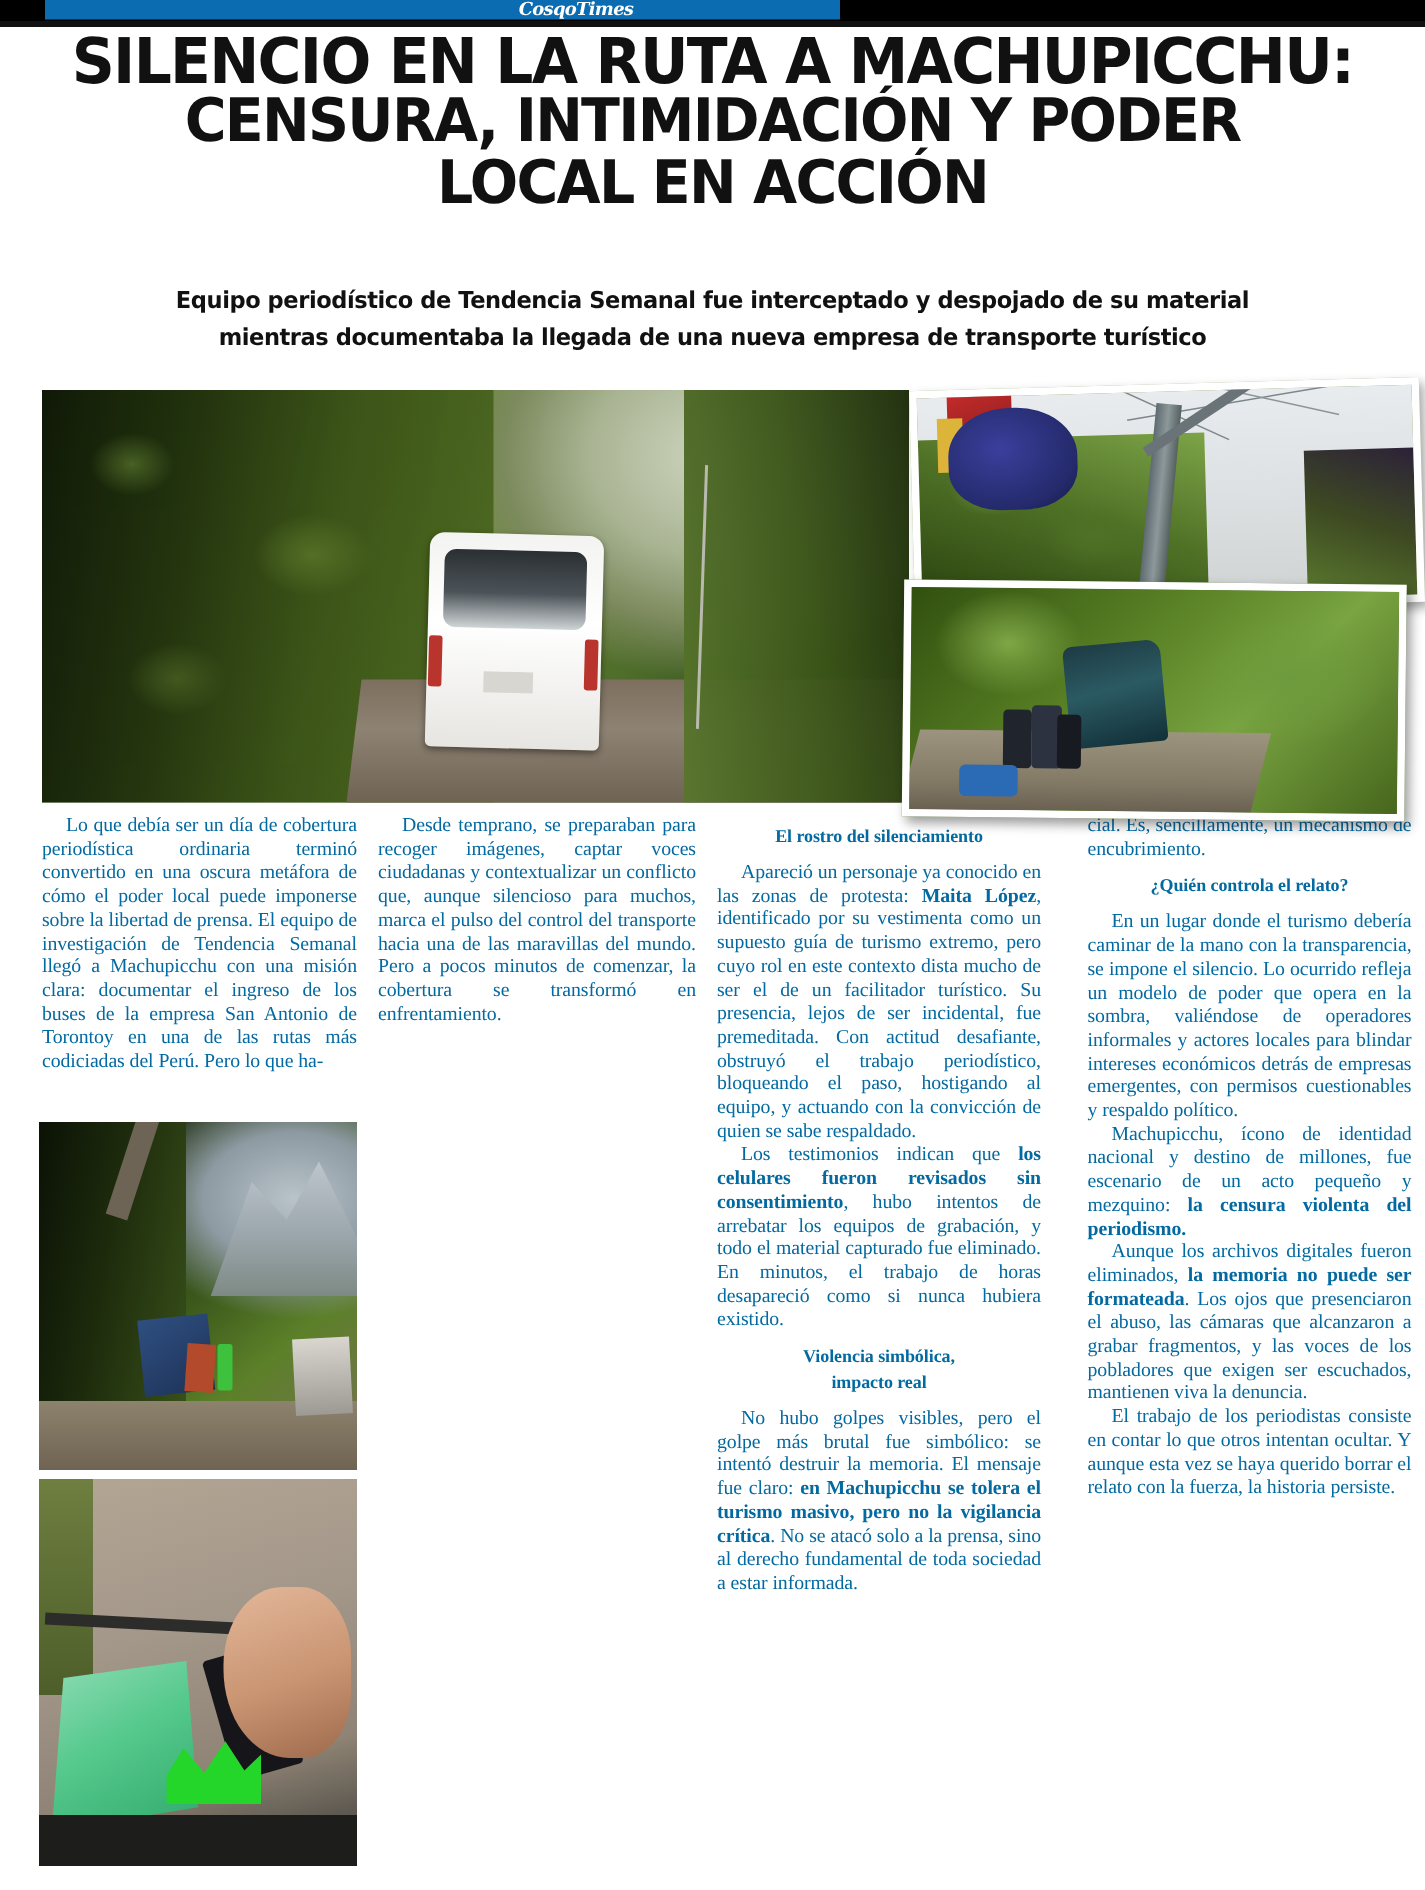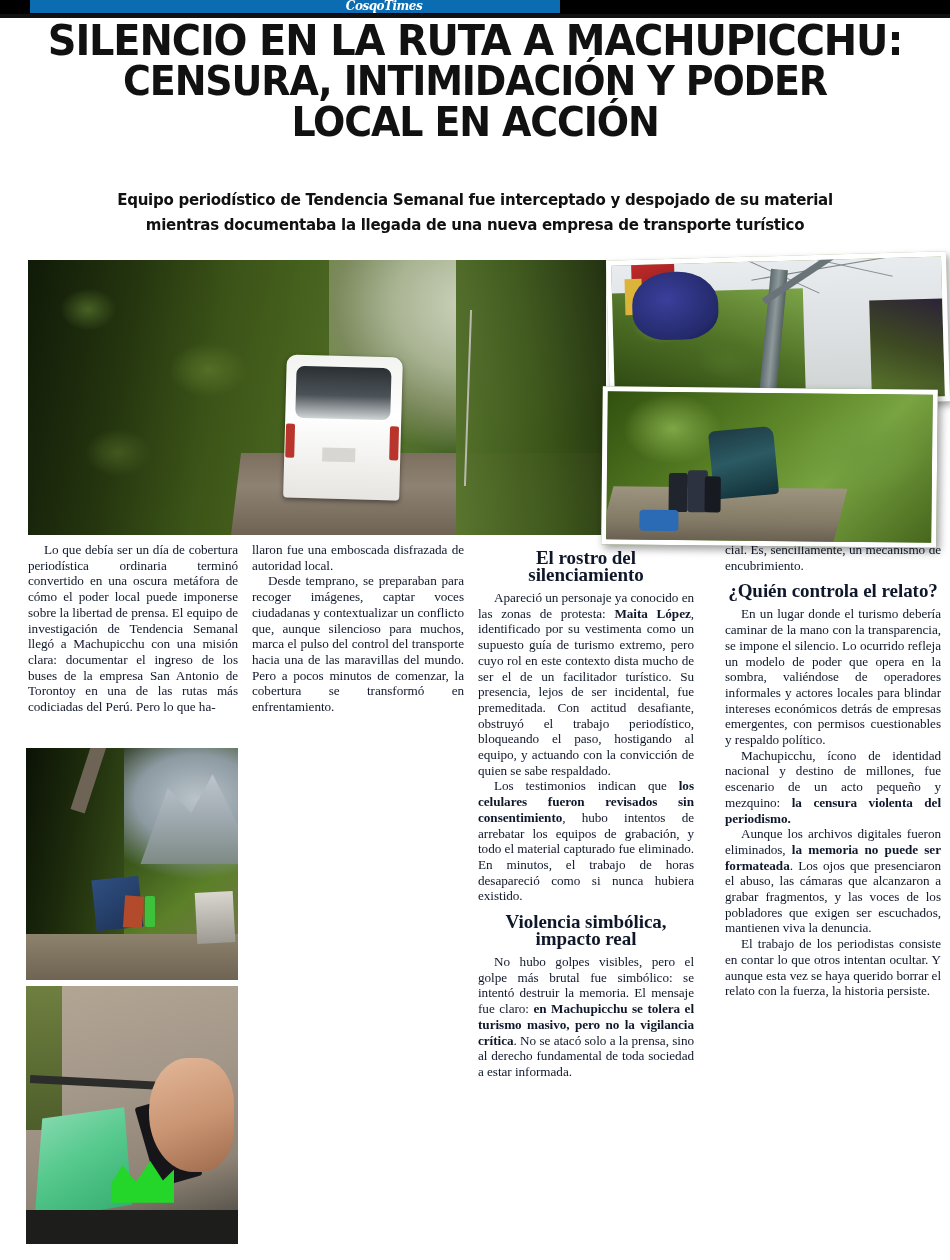--- a/index.html
+++ b/index.html
@@ -224,30 +224,30 @@
     background:#16161a;transform:rotate(-16deg);border-radius:3px;
   }
   #photo-hand .shadow{position:absolute;left:0;bottom:0;width:100%;height:13%;background:#1d1d1b;}
 
   
   .col{
     position:absolute;
     font-family:"Liberation Serif", serif;
     font-size:13.2px;line-height:15.7px;
     text-align:justify;
-    color:#0f172a;
+    color:#0369a1;
     hyphens:none;
     letter-spacing:-0.05px;
   }
   .col p{margin:0;text-indent:16px;}
   .col p.noind{text-indent:0;}
   .col h2{
     margin:9px 0 7px 0;
     font-family:"Liberation Serif", serif;
-    font-weight:bold;font-size:19px;line-height:17px;
+    font-weight:bold;font-size:12px;line-height:17px;
     text-align:center;text-indent:0;
   }
   #col1{left:28px;top:542px;width:210px;}
   #col2{left:252px;top:542px;width:212px;}
   #col3{left:478px;top:540px;width:216px;}
   #col4{left:725px;top:542px;width:216px;}
 </style>
 </head>
 <body>
 
@@ -326,21 +326,20 @@
       <div class="greenobj"></div>
     <div class="hand"></div>
       <div class="shadow"></div>
   </div>
 
   <div class="col" id="col1">
     <p>Lo que debía ser un día de cobertura periodística ordinaria terminó convertido en una oscura metáfora de cómo el poder local puede imponerse sobre la libertad de prensa. El equipo de investigación de Tendencia Semanal llegó a Machupicchu con una misión clara: documentar el ingreso de los buses de la empresa San Antonio de Torontoy en una de las rutas más codiciadas del Perú. Pero lo que ha-</p>
   </div>
 
   <div class="col" id="col2">
-    <p class="noind">llaron fue una emboscada disfrazada de autoridad local.</p>
     <p>Desde temprano, se preparaban para recoger imágenes, captar voces ciudadanas y contextualizar un conflicto que, aunque silencioso para muchos, marca el pulso del control del transporte hacia una de las maravillas del mundo. Pero a pocos minutos de comenzar, la cobertura se transformó en enfrentamiento.</p>
   </div>
 
   <div class="col" id="col3">
     <h2>El rostro del silenciamiento</h2>
     <p><span>Apareció un personaje ya conocido en las zonas de protesta: </span><b>Maita López</b><span>, identificado por su vestimenta como un supuesto guía de turismo extremo, pero cuyo rol en este contexto dista mucho de ser el de un facilitador turístico. Su presencia, lejos de ser incidental, fue premeditada. Con actitud desafiante, obstruyó el trabajo periodístico, bloqueando el paso, hostigando al equipo, y actuando con la convicción de quien se sabe respaldado.</span></p>
     <p><span>Los testimonios indican que </span><b>los celulares fueron revisados sin consentimiento</b><span>, hubo intentos de arrebatar los equipos de grabación, y todo el material capturado fue eliminado. En minutos, el trabajo de horas desapareció como si nunca hubiera existido.</span></p>
     <h2><span>Violencia simbólica,</span><br><span>impacto real</span></h2>
     <p><span>No hubo golpes visibles, pero el golpe más brutal fue simbólico: se intentó destruir la memoria. El mensaje fue claro: </span><b>en Machupicchu se tolera el turismo masivo, pero no la vigilancia crítica</b><span>. No se atacó solo a la prensa, sino al derecho fundamental de toda sociedad a estar informada.</span></p>
   </div>

